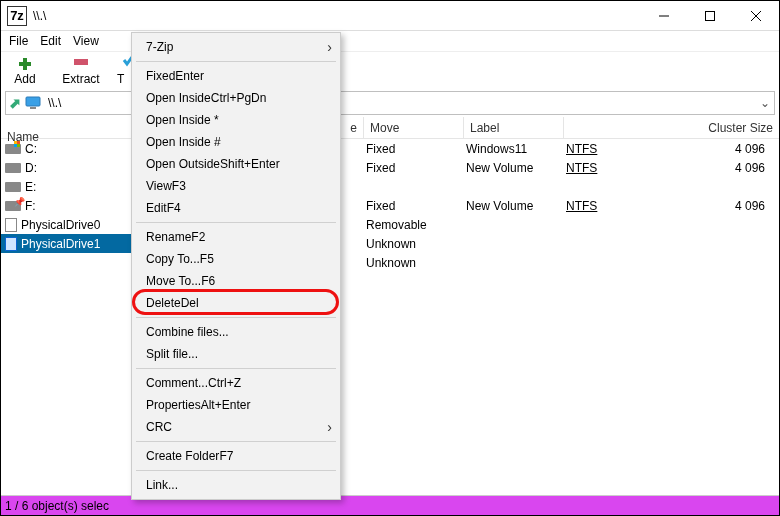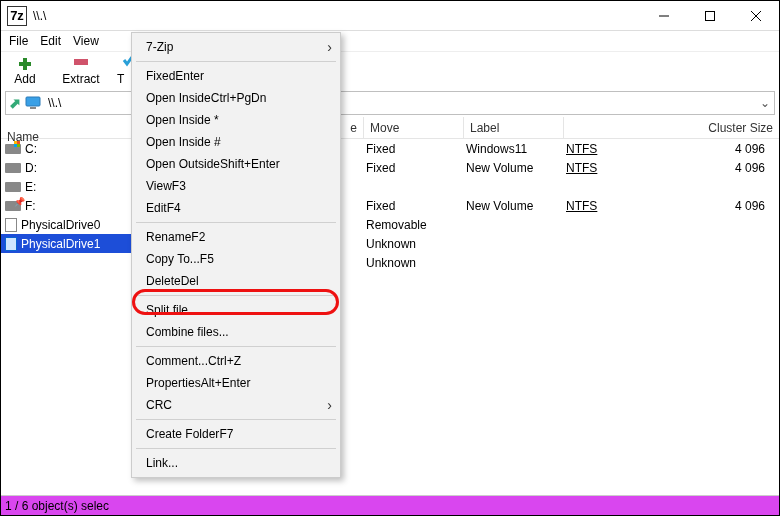--- a/index.html
+++ b/index.html
@@ -25,21 +25,21 @@
 .col-name { width: 163px; margin-top: 19px; }
 .col-size { width: 105px; justify-content: flex-end; }
 .col-free { width: 95px; justify-content: flex-end; }
 .col-type { width: 100px; }
 .col-label { width: 100px; }
 .col-fs { width: 90px; }
 .col-cluster { flex: 1; justify-content: flex-end; padding-right: 10px;}
 .body-area { flex: 1; position: relative; display: flex; }
 .file-list { width: 163px; }
 .row { height: 19px; display: flex; align-items: center; padding-left: 4px; gap: 4px; font-size: 12px; }
-.row.selected { background: #1d4ed8; color: #fff; }
+.row.selected { background: #0369a1; color: #fff; }
 .drv-icon { width: 16px; height: 10px; background: #888; border-radius: 1px; }
 .drv-icon.win::after { content: ""; display: block; width: 6px; height: 6px; margin-left: 9px; margin-top: -3px; background: conic-gradient(#f25022 0 25%, #7fba00 0 50%, #00a4ef 0 75%, #ffb900 0 100%); }
 .doc-icon { width: 12px; height: 14px; border: 1px solid #888; background: #fff; }
 .doc-icon.blue { background: #cfe5ff; border-color: #0a64d1; }
 .data-cols { position: absolute; left: 159px; right: 0; top: 0; }
 .data-row { height: 19px; display: flex; align-items: center; font-size: 12px; }
 .data-row .c-size { width: 105px; text-align: right; padding-right: 6px; }
 .data-row .c-free { width: 95px; text-align: right; padding-right: 6px; }
 .data-row .c-type { width: 100px; padding-left: 6px; }
 .data-row .c-label { width: 100px; padding-left: 6px; }
@@ -262,29 +262,33 @@
     <div class="ctx-sep"></div>
     <div class="ctx-item">
         <span>Rename</span>
         <span>F2</span>
       </div>
     <div class="ctx-item">
         <span>Copy To...</span>
         <span>F5</span>
       </div>
     <div class="ctx-item">
+        <span>Move To...</span>
+        <span>F6</span>
+      </div>
+    <div class="ctx-item">
         <span>Delete</span>
         <span>Del</span>
       </div>
     <div class="ctx-sep"></div>
     <div class="ctx-item">
+        <span>Combine files...</span>
+      </div>
+    <div class="ctx-item">
         <span>Split file...</span>
-      </div>
-    <div class="ctx-item">
-        <span>Combine files...</span>
       </div>
     <div class="ctx-sep"></div>
     <div class="ctx-item">
         <span>Comment...</span>
         <span>Ctrl+Z</span>
       </div>
     <div class="ctx-item">
         <span>Properties</span>
         <span>Alt+Enter</span>
       </div>

